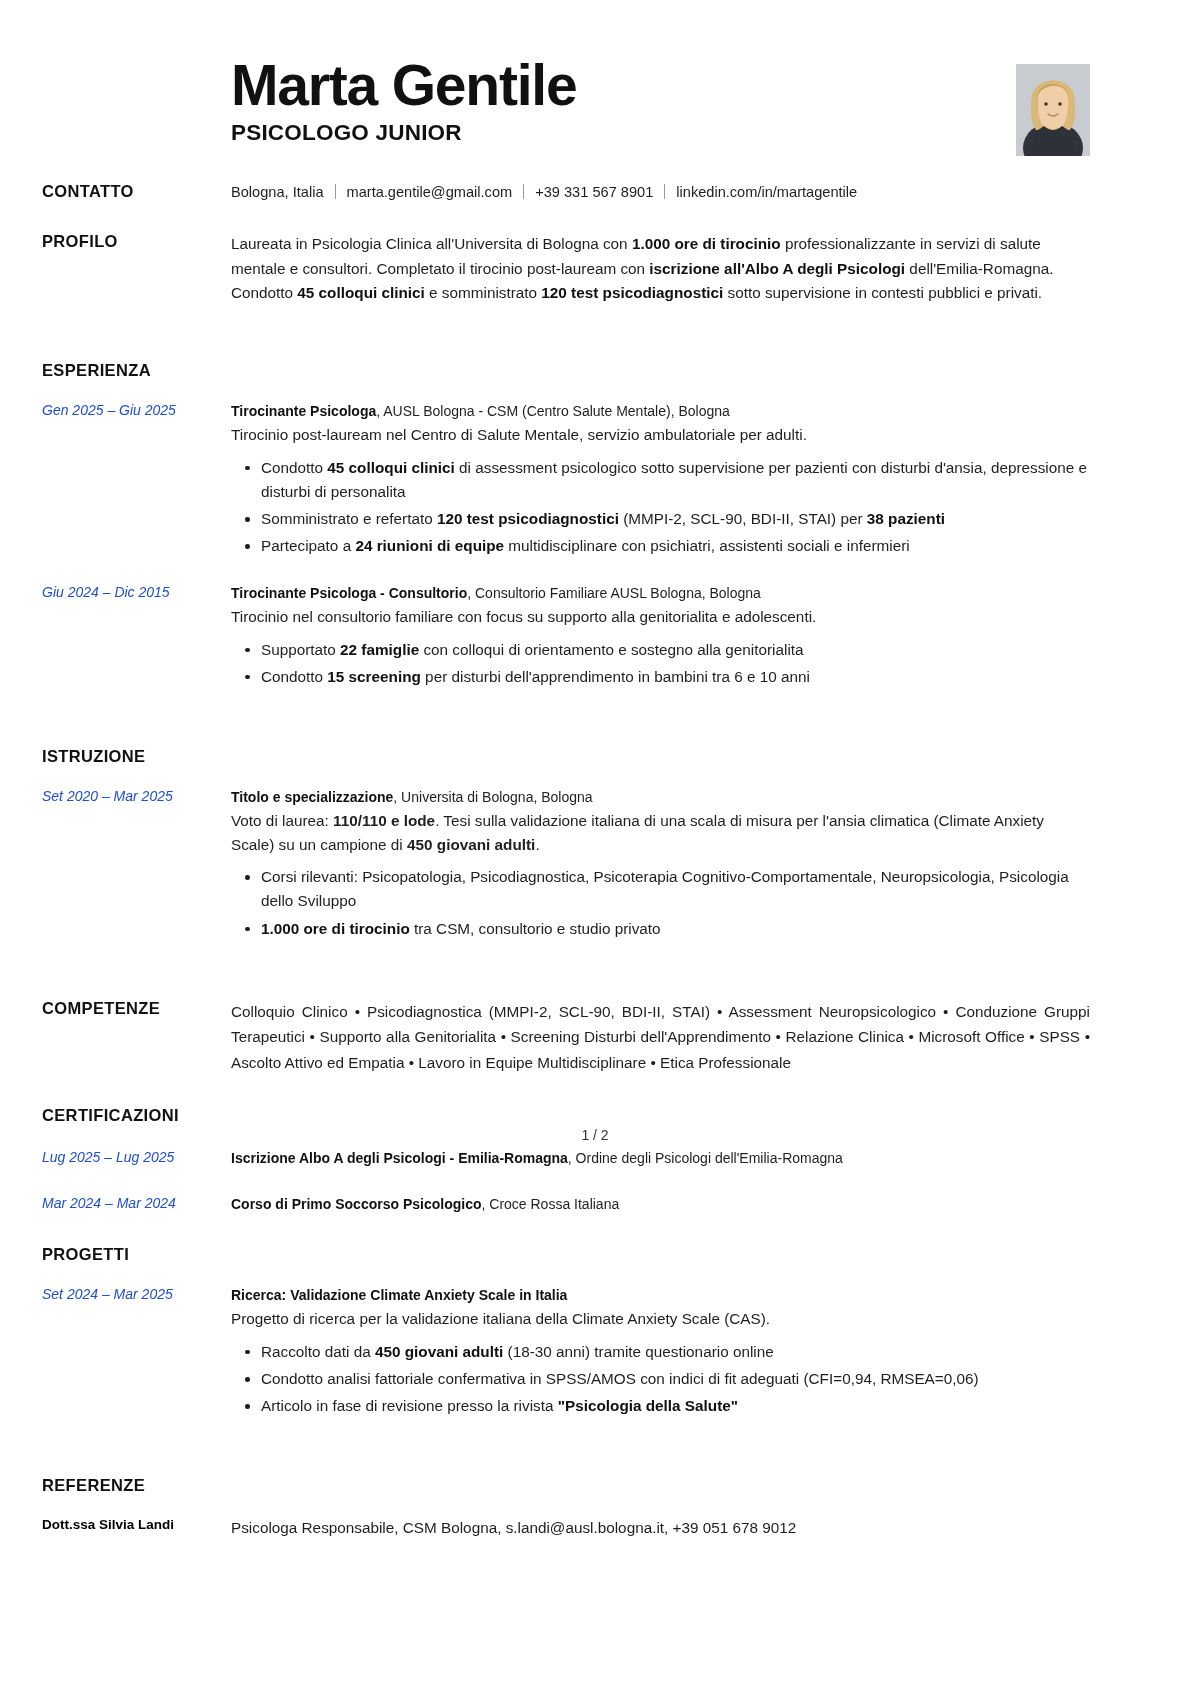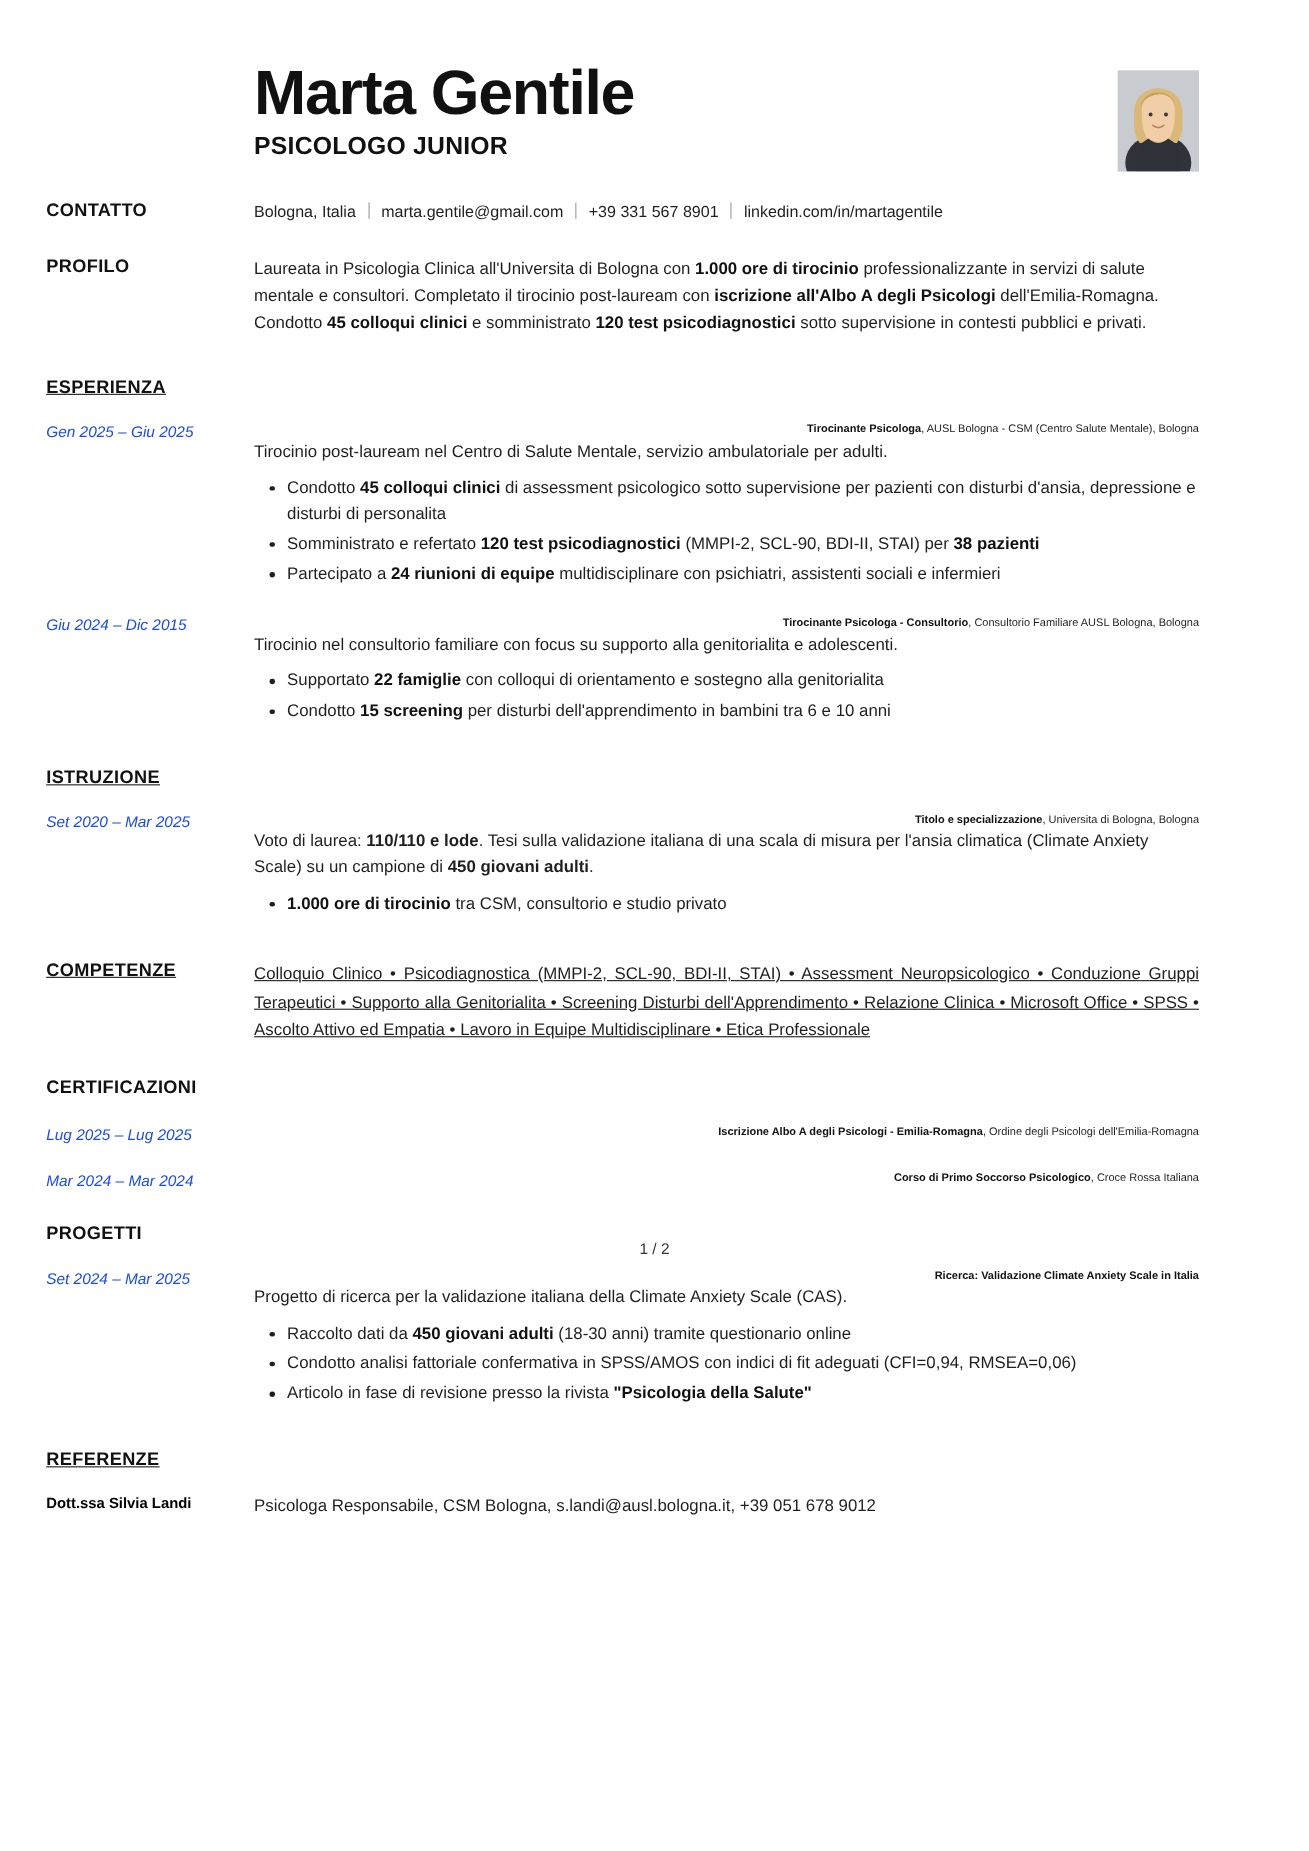--- a/index.html
+++ b/index.html
@@ -114,24 +114,23 @@
     display: inline-block;
     width: 1px;
     height: 15px;
     background: #9a9a9a;
     margin: 0 11px;
     position: relative;
     top: 2px;
   }
 
   .entry-title {
-    font-size: 10px;
+    font-size: 14px;
     line-height: 1.55;
     color: #1f1f1f;
-    text-align: right;
   }
   .entry-title b { font-weight: bold; color: #111111; }
   .entry-sub {
     font-size: 15.3px;
     line-height: 1.55;
     color: #1f1f1f;
   }
 
   ul.bullets {
     margin: 9px 0 0 0;
@@ -166,21 +165,21 @@
   }
   .lang-text {
     font-size: 15.3px;
     line-height: 1.6;
     color: #1f1f1f;
   }
 
   
   .mt-contact { margin-top: 8px; }
   .mt-profile { margin-top: 28px; }
-  .mt-sec     { margin-top: 36px; text-decoration: underline; }
+  .mt-sec     { margin-top: 55px; }
   .mt-sec-sm  { margin-top: 30px; }
   .mt-entry   { margin-top: 22px; }
   .mt-cert    { margin-top: 18px; }
   .mt-cert2   { margin-top: 24px; }
 
   .footer {
     position: absolute;
     left: 0;
     right: 0;
     bottom: 38px;
@@ -282,20 +281,21 @@
   </div>
   <div>
       <div class="row mt-entry">
         <div class="gutter">
           <div class="date-range">Set 2020 – Mar 2025</div>
         </div>
         <div class="content">
           <div class="entry-title"><b>Titolo e specializzazione</b><span>, Universita di Bologna, Bologna</span></div>
           <div class="entry-sub">Voto di laurea: <b>110/110 e lode</b>. Tesi sulla validazione italiana di una scala di misura per l'ansia climatica (Climate Anxiety Scale) su un campione di <b>450 giovani adulti</b>.</div>
           <ul class="bullets">
+            <li>Corsi rilevanti: Psicopatologia, Psicodiagnostica, Psicoterapia Cognitivo-Comportamentale, Neuropsicologia, Psicologia dello Sviluppo</li>
             <li><b>1.000 ore di tirocinio</b> tra CSM, consultorio e studio privato</li>
           </ul>
         </div>
       </div>
     </div>
 
   <div class="row mt-sec">
     <div class="gutter">
       <div class="section-head">COMPETENZE</div>
     </div>

